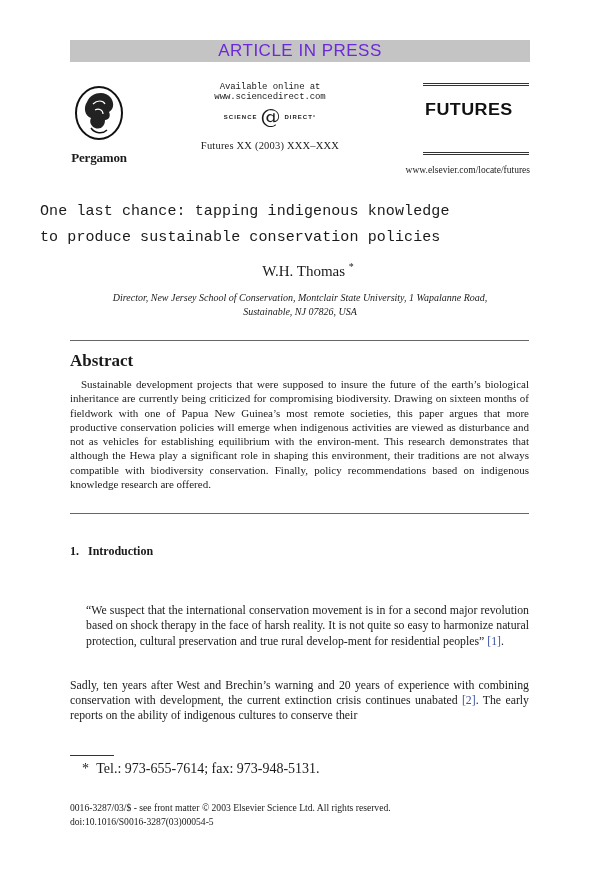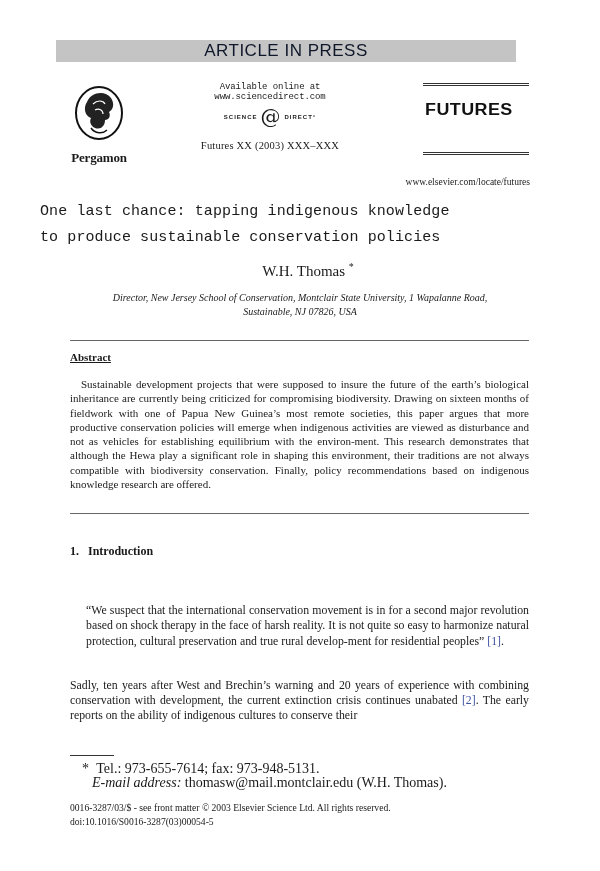--- a/index.html
+++ b/index.html
@@ -1,52 +1,52 @@
 <!DOCTYPE html>
 <html><head>
 <meta charset="utf-8">
 <style>
   html, body { margin: 0; padding: 0; background: #ffffff; }
   body { width: 600px; height: 871px; position: relative; overflow: hidden;
          font-family: "Liberation Serif", "DejaVu Serif", serif; color: #1a1a1a; }
   .page { position: absolute; left: 0; top: 0; width: 600px; height: 871px; }
 
-  .aip-bar { position: absolute; left: 56px; top: 40px; width: 460px; height: 22px;
-             background: #c4c4c4; color: #0f172a; text-align: center;
+  .aip-bar { position: absolute; left: 70px; top: 40px; width: 460px; height: 22px;
+             background: #c4c4c4; color: #6d28d9; text-align: center;
              font-family: "Liberation Sans", "DejaVu Sans", sans-serif;
              font-size: 17px; line-height: 22px; letter-spacing: 0.5px; }
 
   .logo-left { position: absolute; left: 66px; top: 84px; width: 66px; text-align: center; }
   .logo-emblem { width: 52px; height: 58px; margin: 0 auto; }
   .logo-name { font-size: 13px; font-weight: bold; margin-top: 4px; letter-spacing: -0.2px; }
 
   .center-head { position: absolute; left: 170px; top: 82px; width: 200px; text-align: center; }
   .avail { font-family: Liberation Mono, monospace; font-size: 9px; letter-spacing: -0.1px; }
   .sd-row { margin-top: 6px; display: flex; align-items: center; justify-content: center; gap: 2px;
             font-family: "Liberation Sans", "DejaVu Sans", sans-serif; font-weight: bold;
             font-size: 6px; letter-spacing: 1px; }
   .sd-at { font-family: "DejaVu Serif", serif; font-size: 20px; font-weight: normal; line-height: 18px; margin: 0 1px; }
   .journal-ref { margin-top: 14px; font-size: 10.5px; letter-spacing: 0.2px; }
 
   .right-head { position: absolute; left: 423px; top: 83px; width: 106px; }
   .dbl-rule { border-top: 1px solid #333; border-bottom: 1px solid #333; height: 1px; }
   .futures { font-family: "Liberation Sans", "DejaVu Sans", sans-serif; font-weight: 900;
              font-size: 16px; letter-spacing: 0.4px; margin: 15px 0 12px 2px; color: #111; transform: scaleX(1.12); transform-origin: left; }
-  .elsevier-url { position: absolute; left: 380px; top: 177px; width: 150px; text-align: right; font-size: 9.5px; }
+  .elsevier-url { position: absolute; left: 380px; top: 165px; width: 150px; text-align: right; font-size: 9.5px; }
   .right-rule2 { position: absolute; left: 423px; top: 152px; width: 106px; }
 
   .title { position: absolute; left: 40px; top: 199px; width: 520px; text-align: left;
            font-size: 15px; line-height: 26px; letter-spacing: 0.1px; font-family: Liberation Mono, monospace; }
   .author { position: absolute; left: 48px; top: 261px; width: 520px; text-align: center; font-size: 15px; }
   .affil { position: absolute; left: 60px; top: 291px; width: 480px; text-align: center;
            font-style: italic; font-size: 10px; line-height: 14px; font-family: Liberation Serif, serif; }
 
   .rule { position: absolute; left: 70px; width: 459px; height: 0; border-top: 1.5px solid #666; }
 
-  .abs-head { position: absolute; left: 70px; top: 351px; font-weight: bold; font-size: 11px; text-decoration: underline; }
+  .abs-head { position: absolute; left: 70px; top: 351px; font-weight: bold; font-size: 17px; }
   .abs-body { position: absolute; left: 70px; top: 377px; width: 459px; font-size: 11px; line-height: 14.3px;
               text-align: justify; }
   .abs-body p { margin: 0; text-indent: 11px; }
   .abs-copy { position: absolute; left: 70px; top: 489px; font-size: 11px; }
 
   .sec-head { position: absolute; left: 70px; top: 544px; font-weight: bold; font-size: 12px; }
   .sec-head .num { margin-right: 6px; }
 
   .quote { position: absolute; left: 86px; top: 603px; width: 443px; font-size: 11.8px; line-height: 15.3px; text-align: justify; }
   .para { position: absolute; left: 70px; top: 678px; width: 459px; font-size: 11.8px; line-height: 15px; text-align: justify; }
@@ -132,24 +132,20 @@
     <span>Sadly, ten years after West and Brechin’s warning and 20 years of experience with combining conservation with development, the current extinction crisis continues unabated</span>
     <a class="cite">[2]</a><span>. The early reports on the ability of indigenous cultures to conserve their</span>
   </div>
 
   <div class="fn-rule"></div>
   <div class="fn">
     <div>
       <span class="star">*</span>
       <span>Tel.: 973-655-7614; fax: 973-948-5131.</span>
     </div>
-    <div class="line2">
-      <span class="em-label">E-mail address:</span>
-      <span>thomasw@mail.montclair.edu (W.H. Thomas).</span>
-    </div>
   </div>
 
   <div class="front">
     <div>0016-3287/03/$ - see front matter © 2003 Elsevier Science Ltd. All rights reserved.</div>
     <div>doi:10.1016/S0016-3287(03)00054-5</div>
   </div>
 
 </div>
 
 </body></html>

